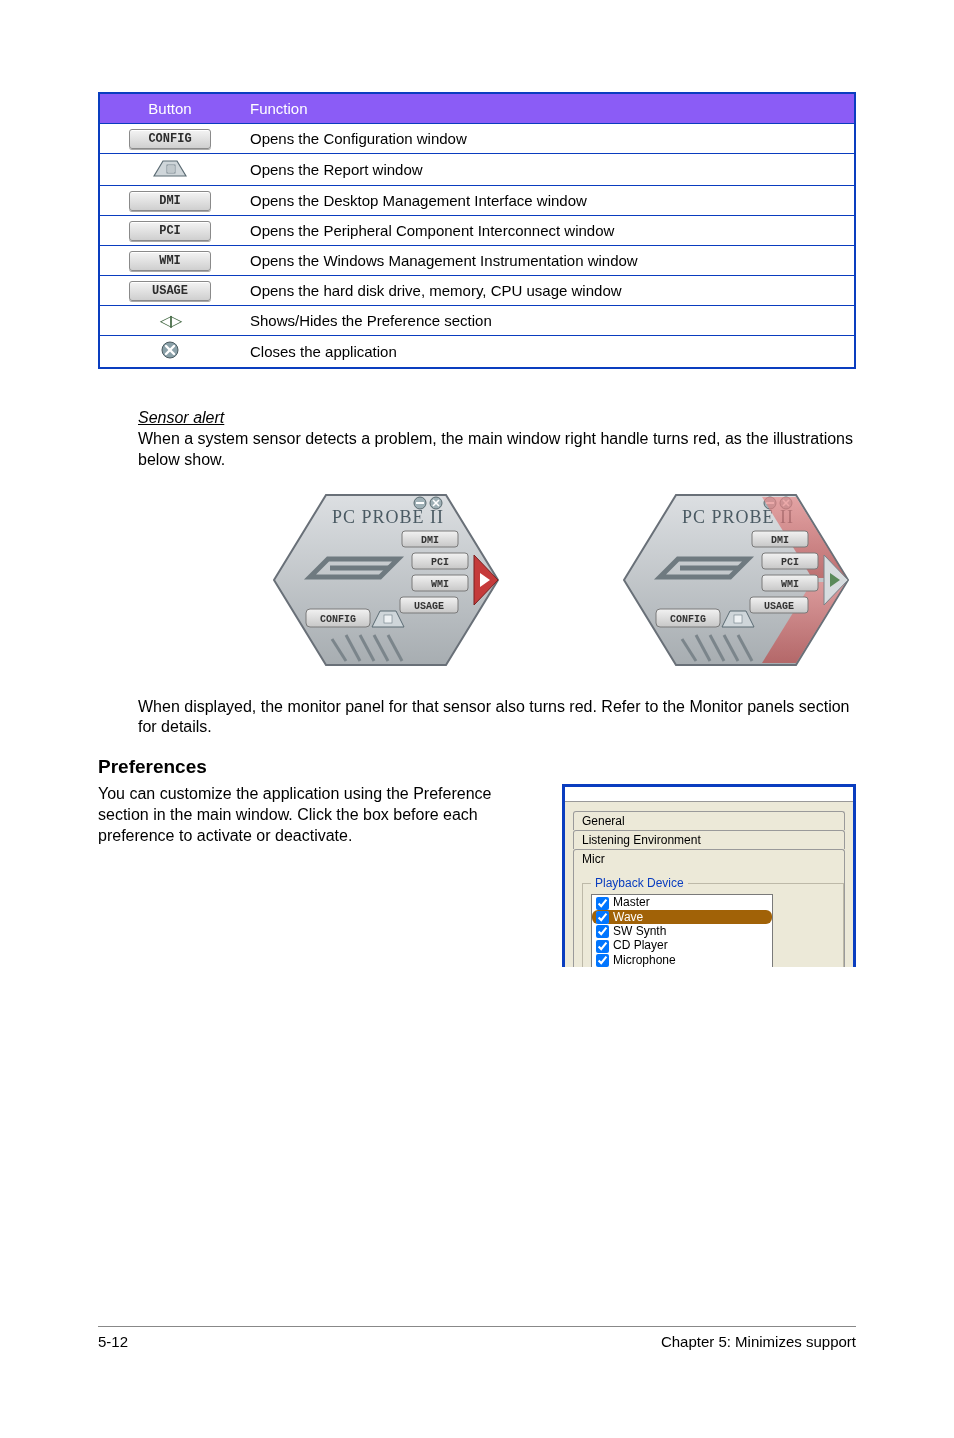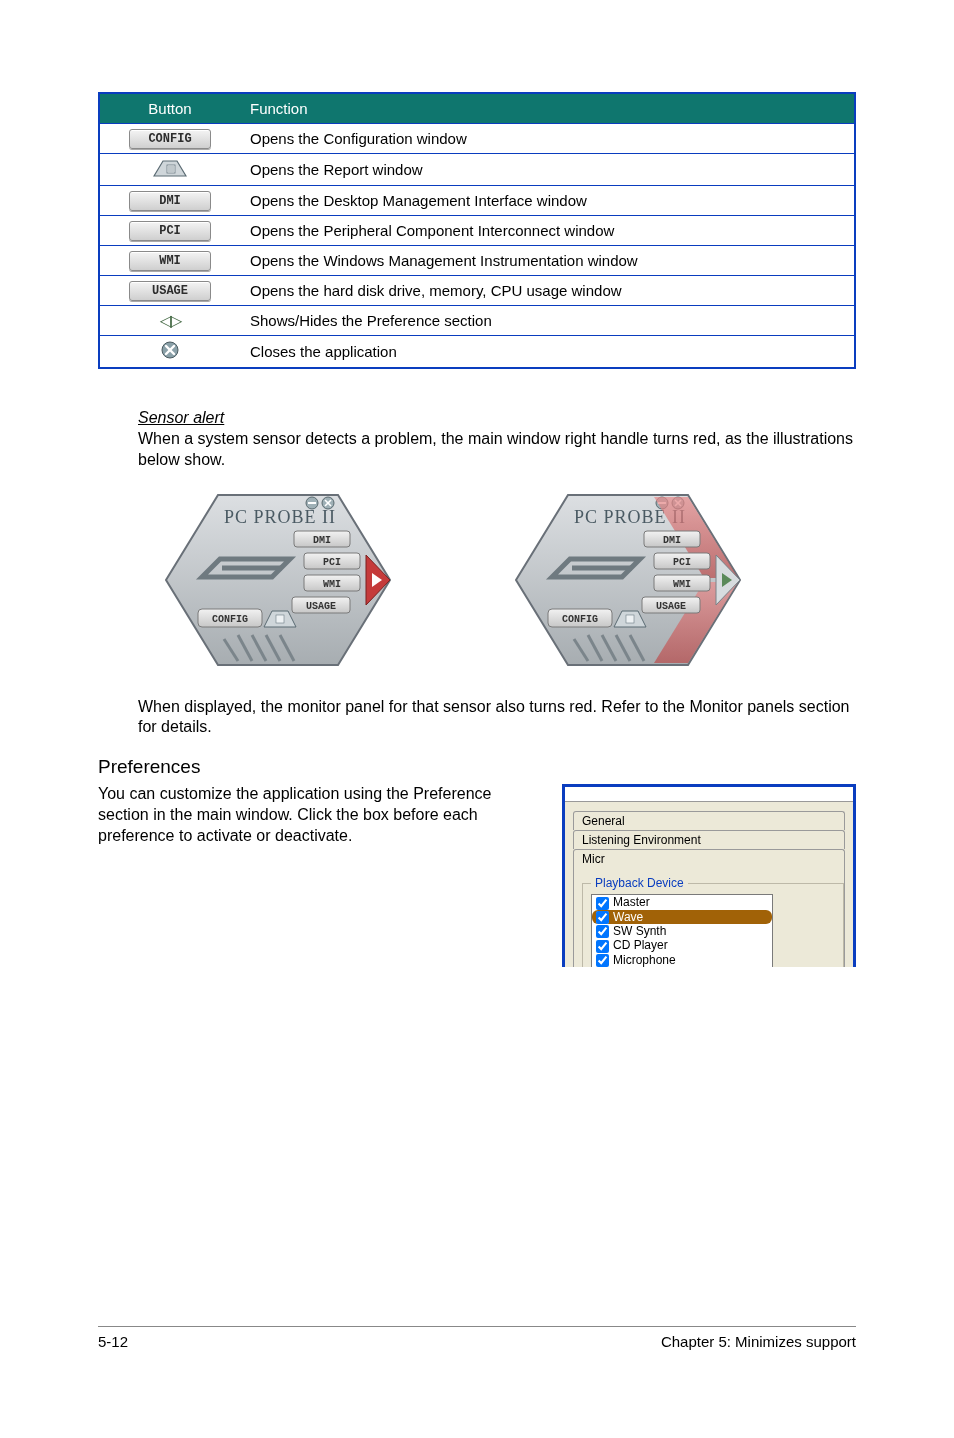--- a/index.html
+++ b/index.html
@@ -17,21 +17,21 @@
     position: relative;
   }
 
   
   table.func {
     width: 100%;
     border-collapse: collapse;
     border: 2px solid #0a3dbf;
   }
   table.func th {
-    background: #0f766e;
+    background: #8b5cf6;
     color: #fff;
     font-weight: normal;
     text-align: left;
     padding: 6px 10px;
     font-size: 15px;
   }
   table.func th.first { width: 120px; text-align: center; }
   table.func td {
     border-top: 1px solid #0a3dbf;
     padding: 6px 10px;
@@ -81,28 +81,28 @@
   .para {
     margin: 0 0 0 40px;
     font-size: 16px;
     line-height: 1.3;
   }
   .para2 { margin: 18px 0 0 40px; font-size: 16px; line-height: 1.3; }
 
   .hex-row {
     display: flex;
     gap: 110px;
-    justify-content: flex-start;
+    justify-content: flex-end;
     margin: 14px 0 0 60px;
   }
 
   h3.prefs {
     margin: 18px 0 6px 0;
     font-size: 19px;
-    font-weight: normal;
+    font-weight: bold;
   }
 
   .prefs-wrap { display:flex; gap: 30px; align-items:flex-start; }
   .prefs-text { flex: 1; font-size: 16px; line-height: 1.3; }
 
   .prefs-panel {
     width: 288px;
     border: 3px solid #0a3dbf;
     border-bottom: none;
     background: #ece9d8;

